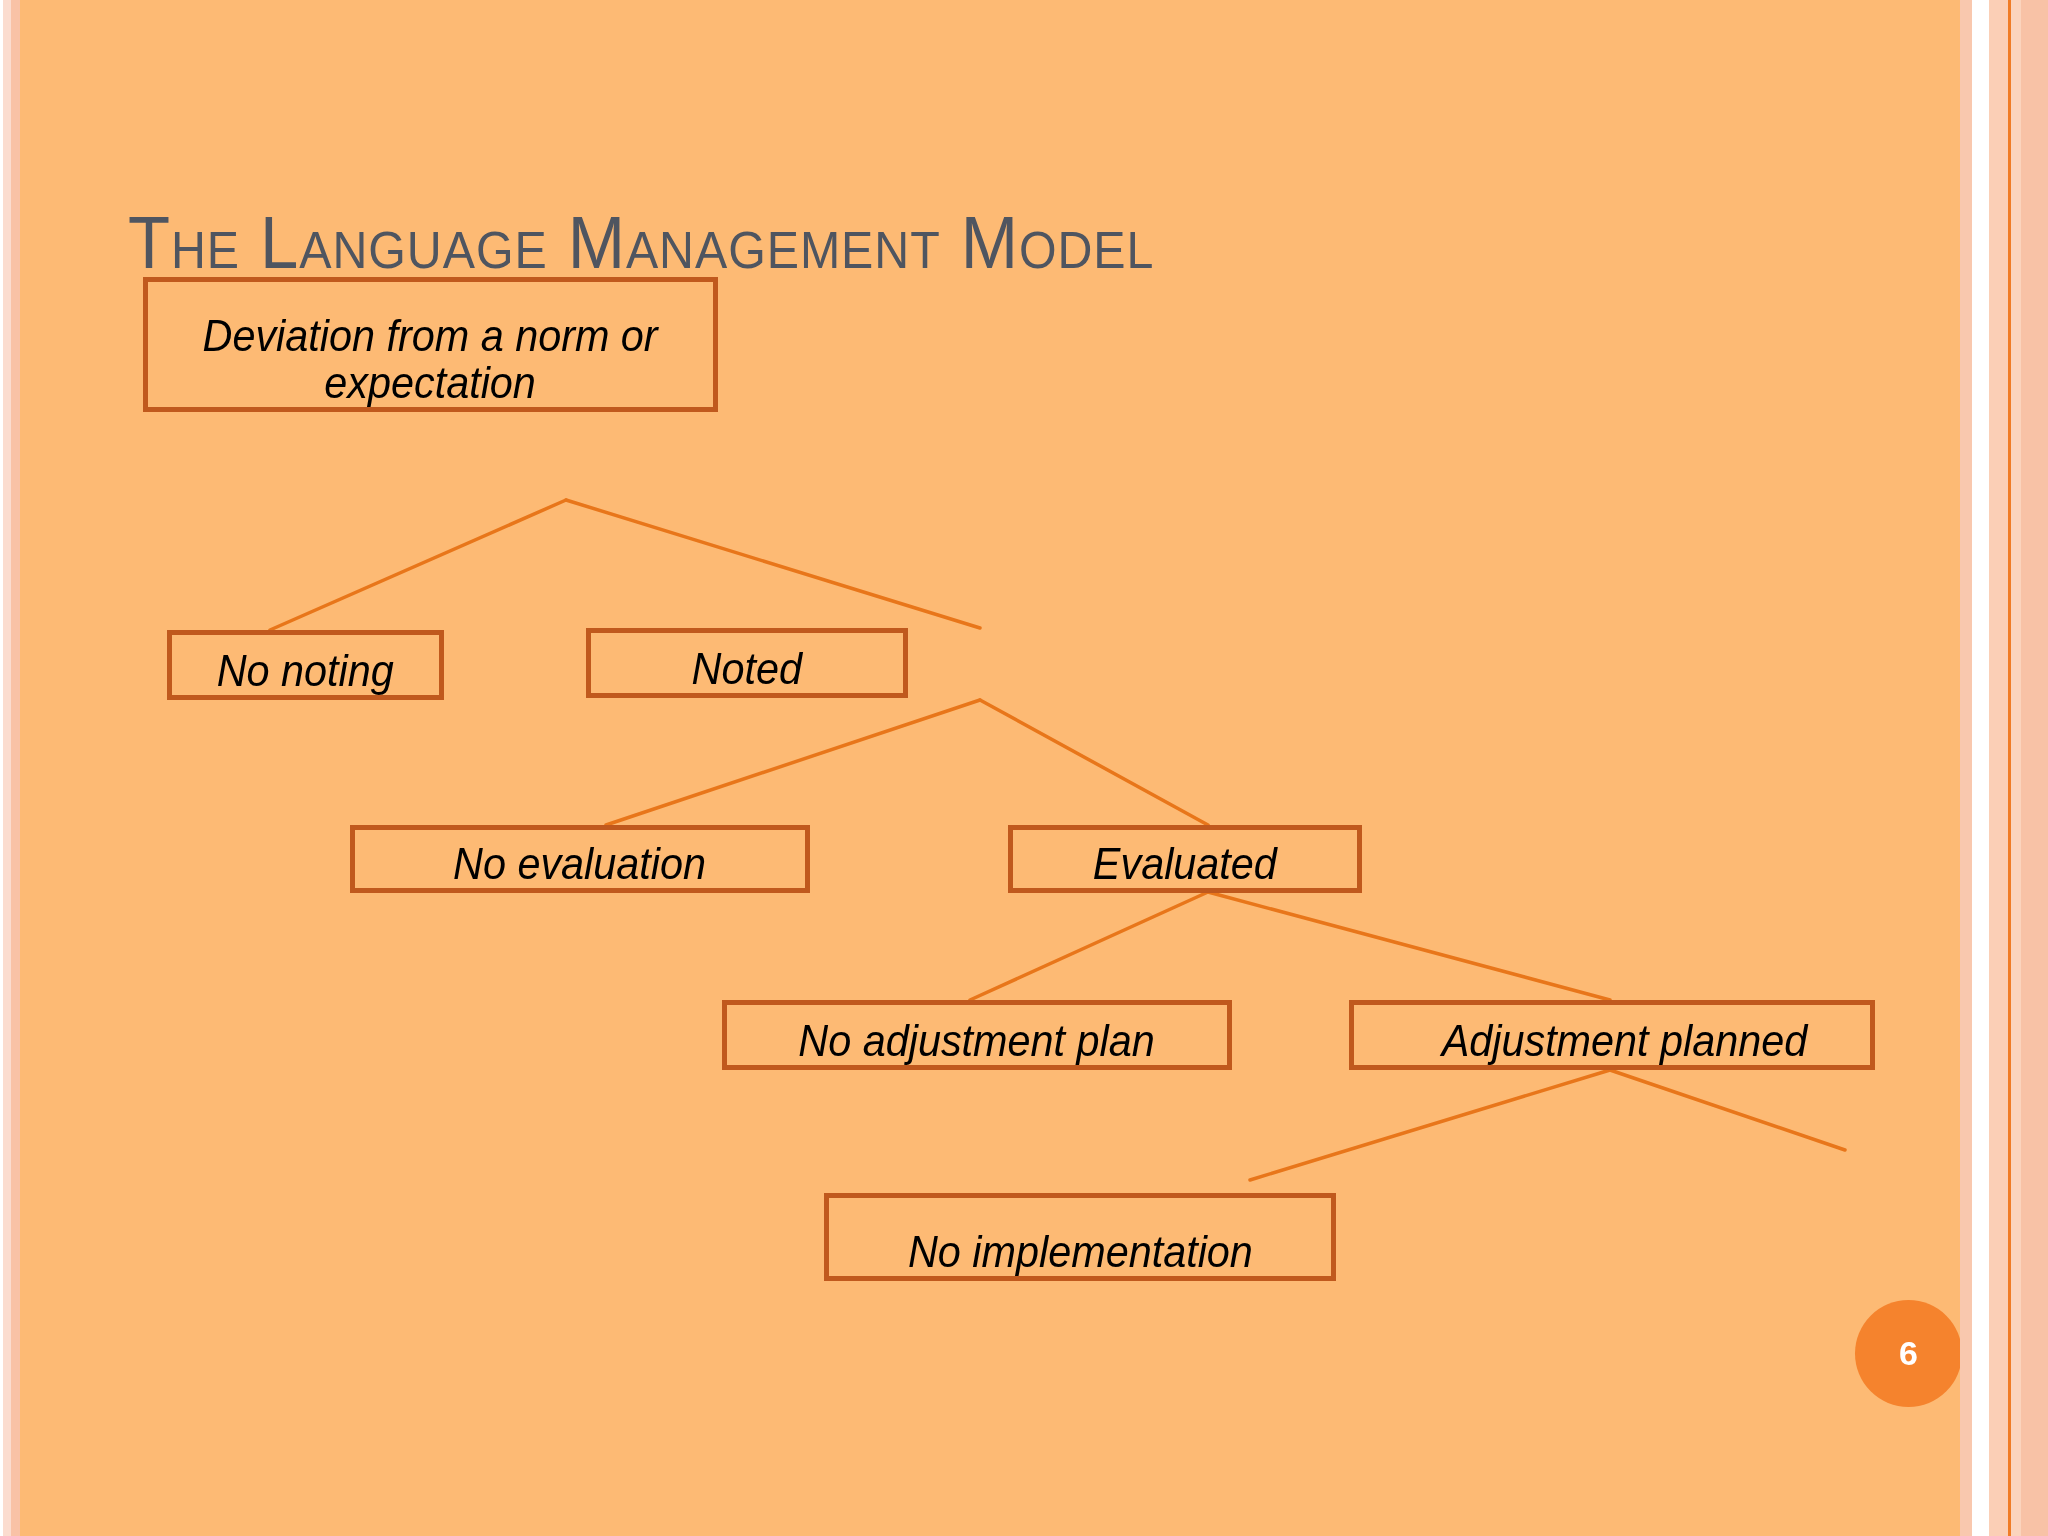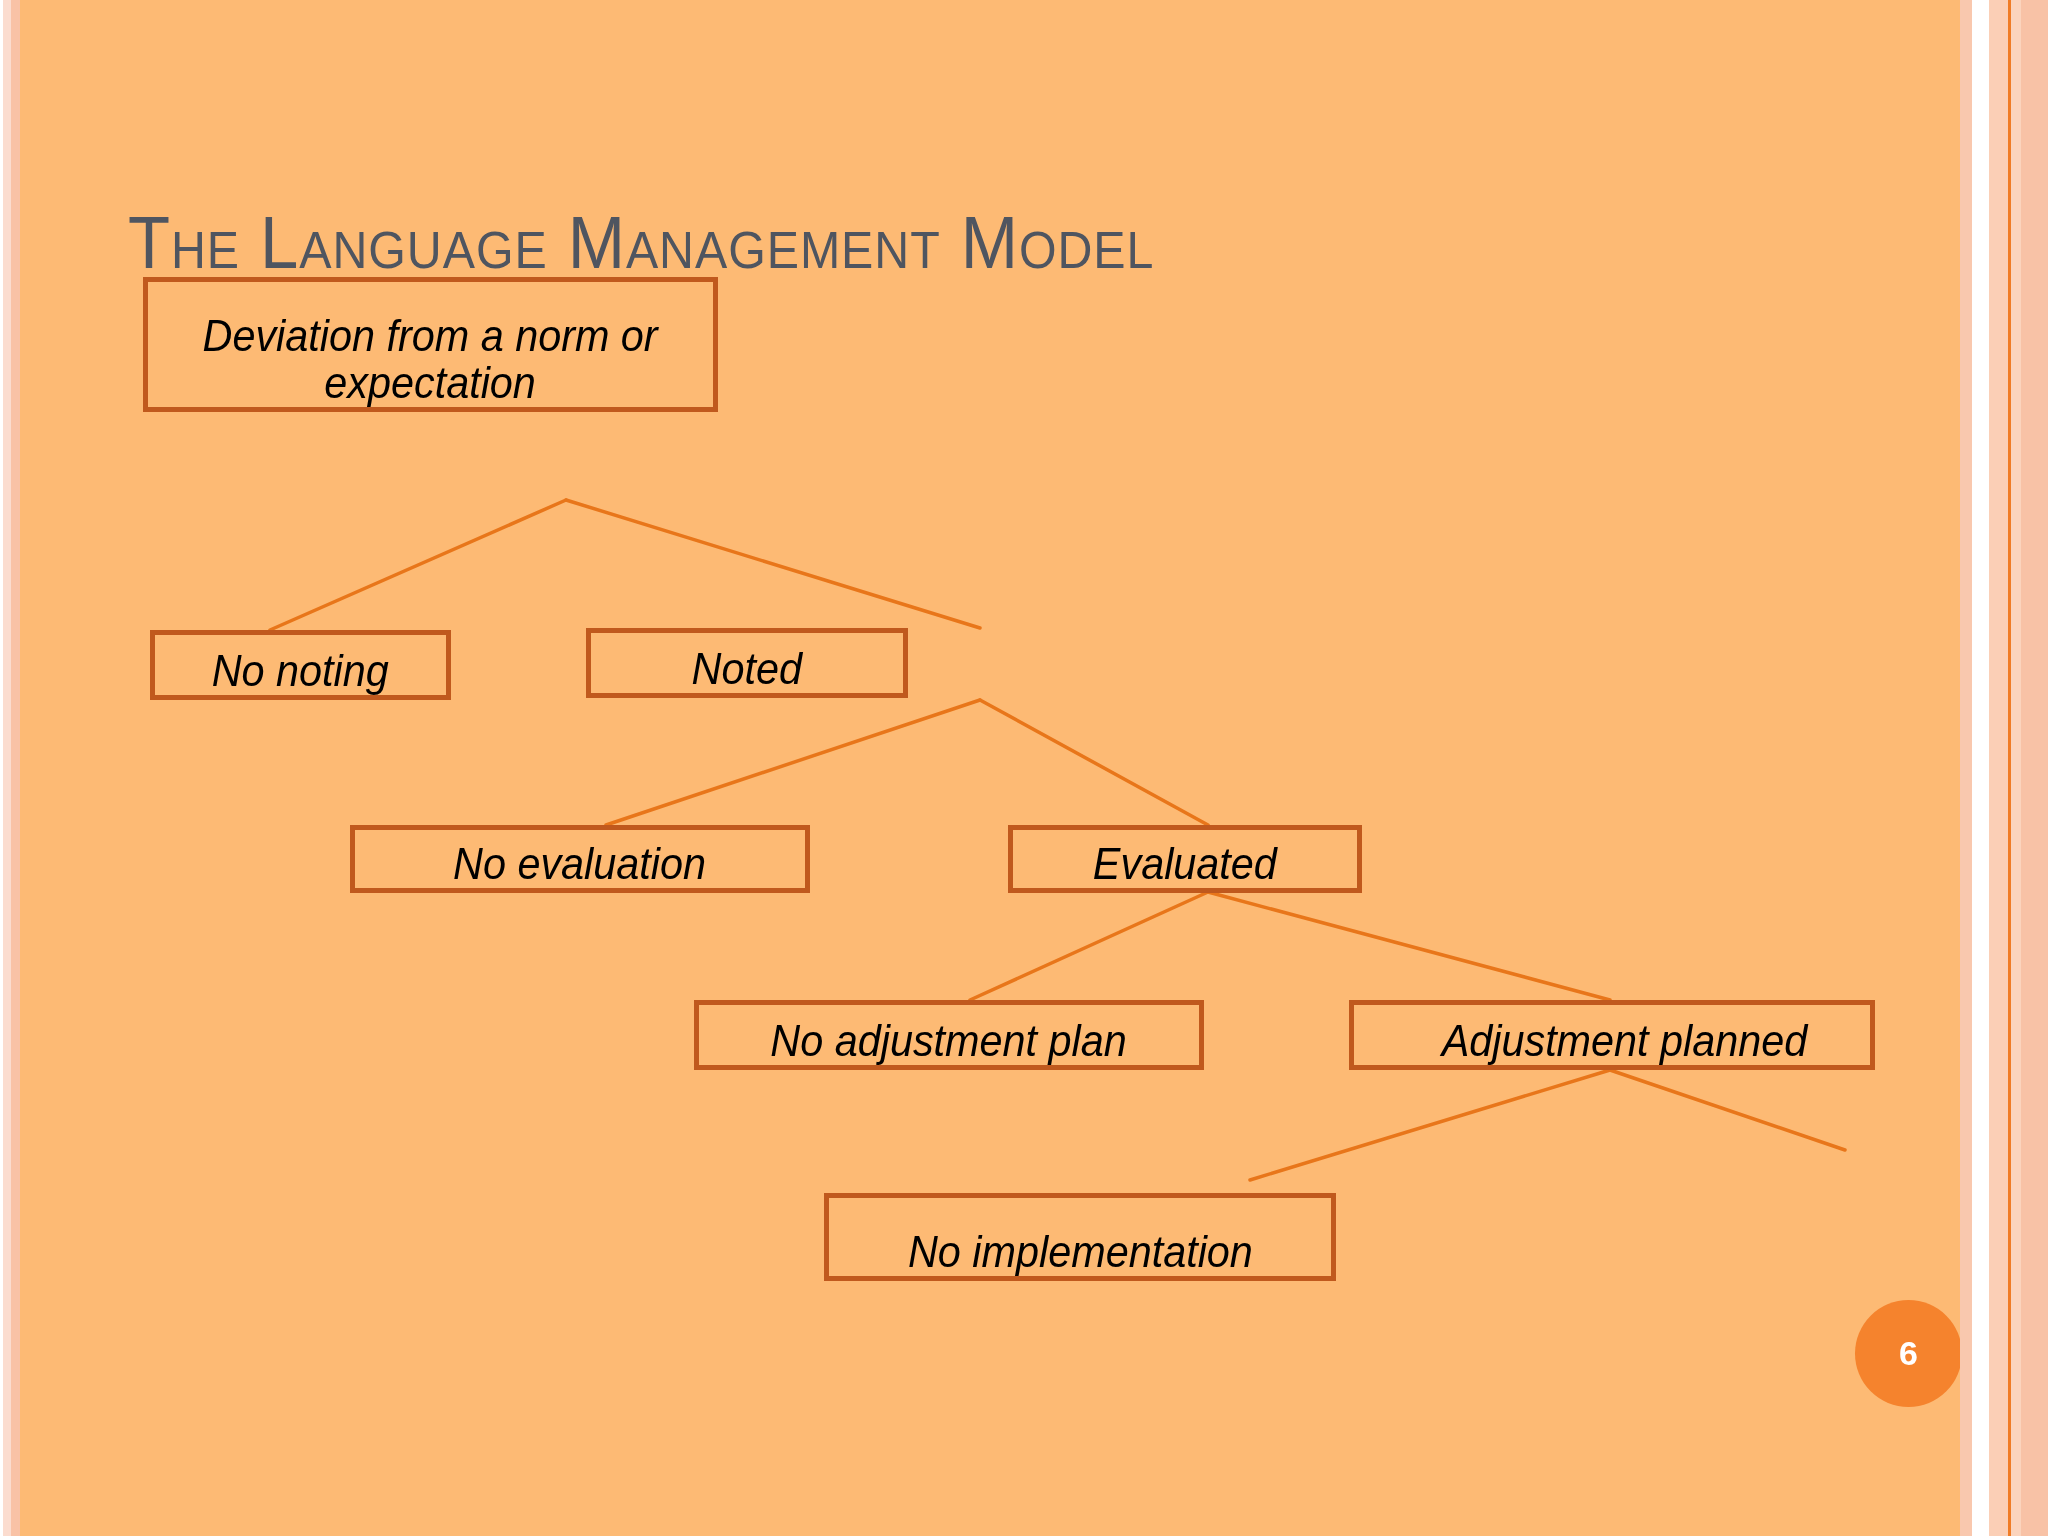--- a/index.html
+++ b/index.html
@@ -145,37 +145,37 @@
 
       <line x1="1610" y1="1070" x2="1845" y2="1150"></line>
     </g>
   </svg>
 
   <div class="node" style="left:143px; top:277px; width:575px; height:135px;">
     <span class="label">Deviation from a norm or
 expectation</span>
   </div>
 
-  <div class="node" style="left:150px; top:630px; width:301px; height:70px;">
+  <div class="node" style="left:167px; top:630px; width:277px; height:70px;">
     <span class="label">No noting</span>
   </div>
 
   <div class="node" style="left:586px; top:628px; width:322px; height:70px;">
     <span class="label">Noted</span>
   </div>
 
   <div class="node" style="left:350px; top:825px; width:460px; height:68px;">
     <span class="label">No evaluation</span>
   </div>
 
   <div class="node" style="left:1008px; top:825px; width:354px; height:68px;">
     <span class="label">Evaluated</span>
   </div>
 
-  <div class="node" style="left:694px; top:1000px; width:510px; height:70px;">
+  <div class="node" style="left:722px; top:1000px; width:510px; height:70px;">
     <span class="label">No adjustment plan</span>
   </div>
 
   <div class="node" style="left:1349px; top:1000px; width:526px; height:70px;padding-left:24px;">
     <span class="label">Adjustment planned</span>
   </div>
 
   <div class="node" style="left:824px; top:1180px; width:512px; height:88px;margin-top:13px;">
     <span class="label">No implementation</span>
   </div>

